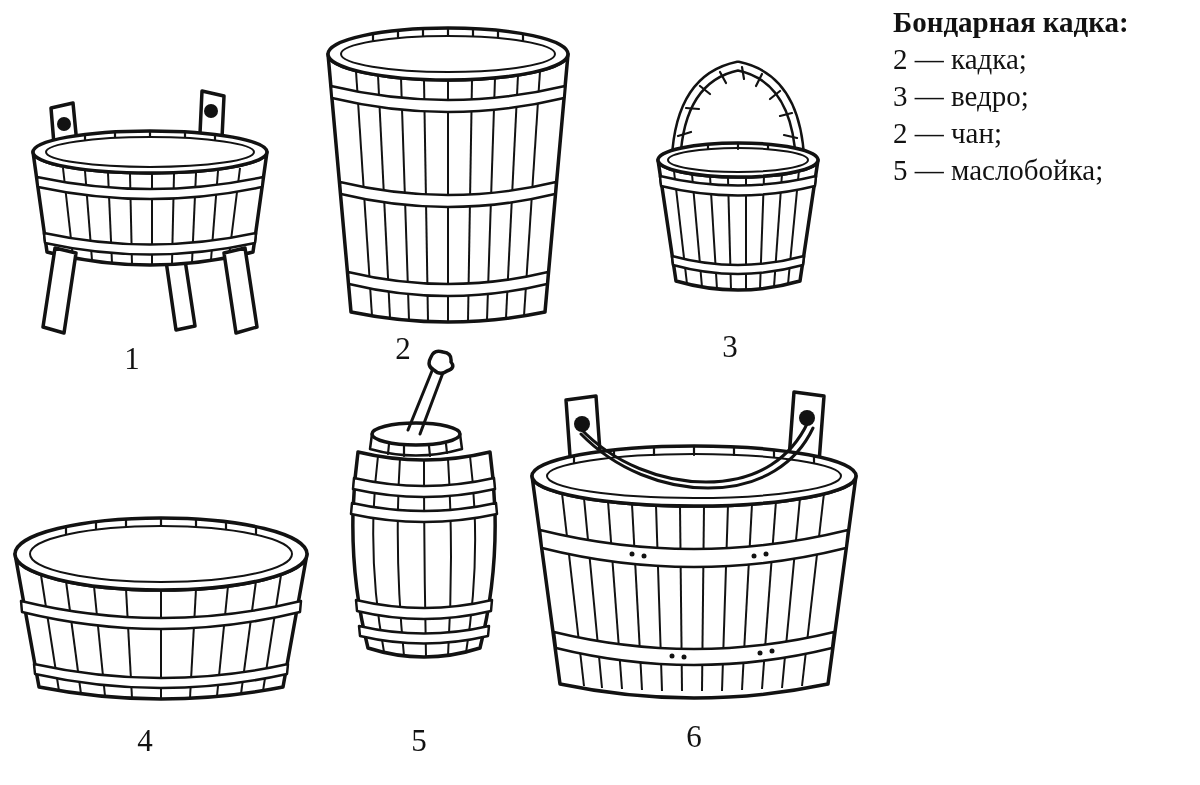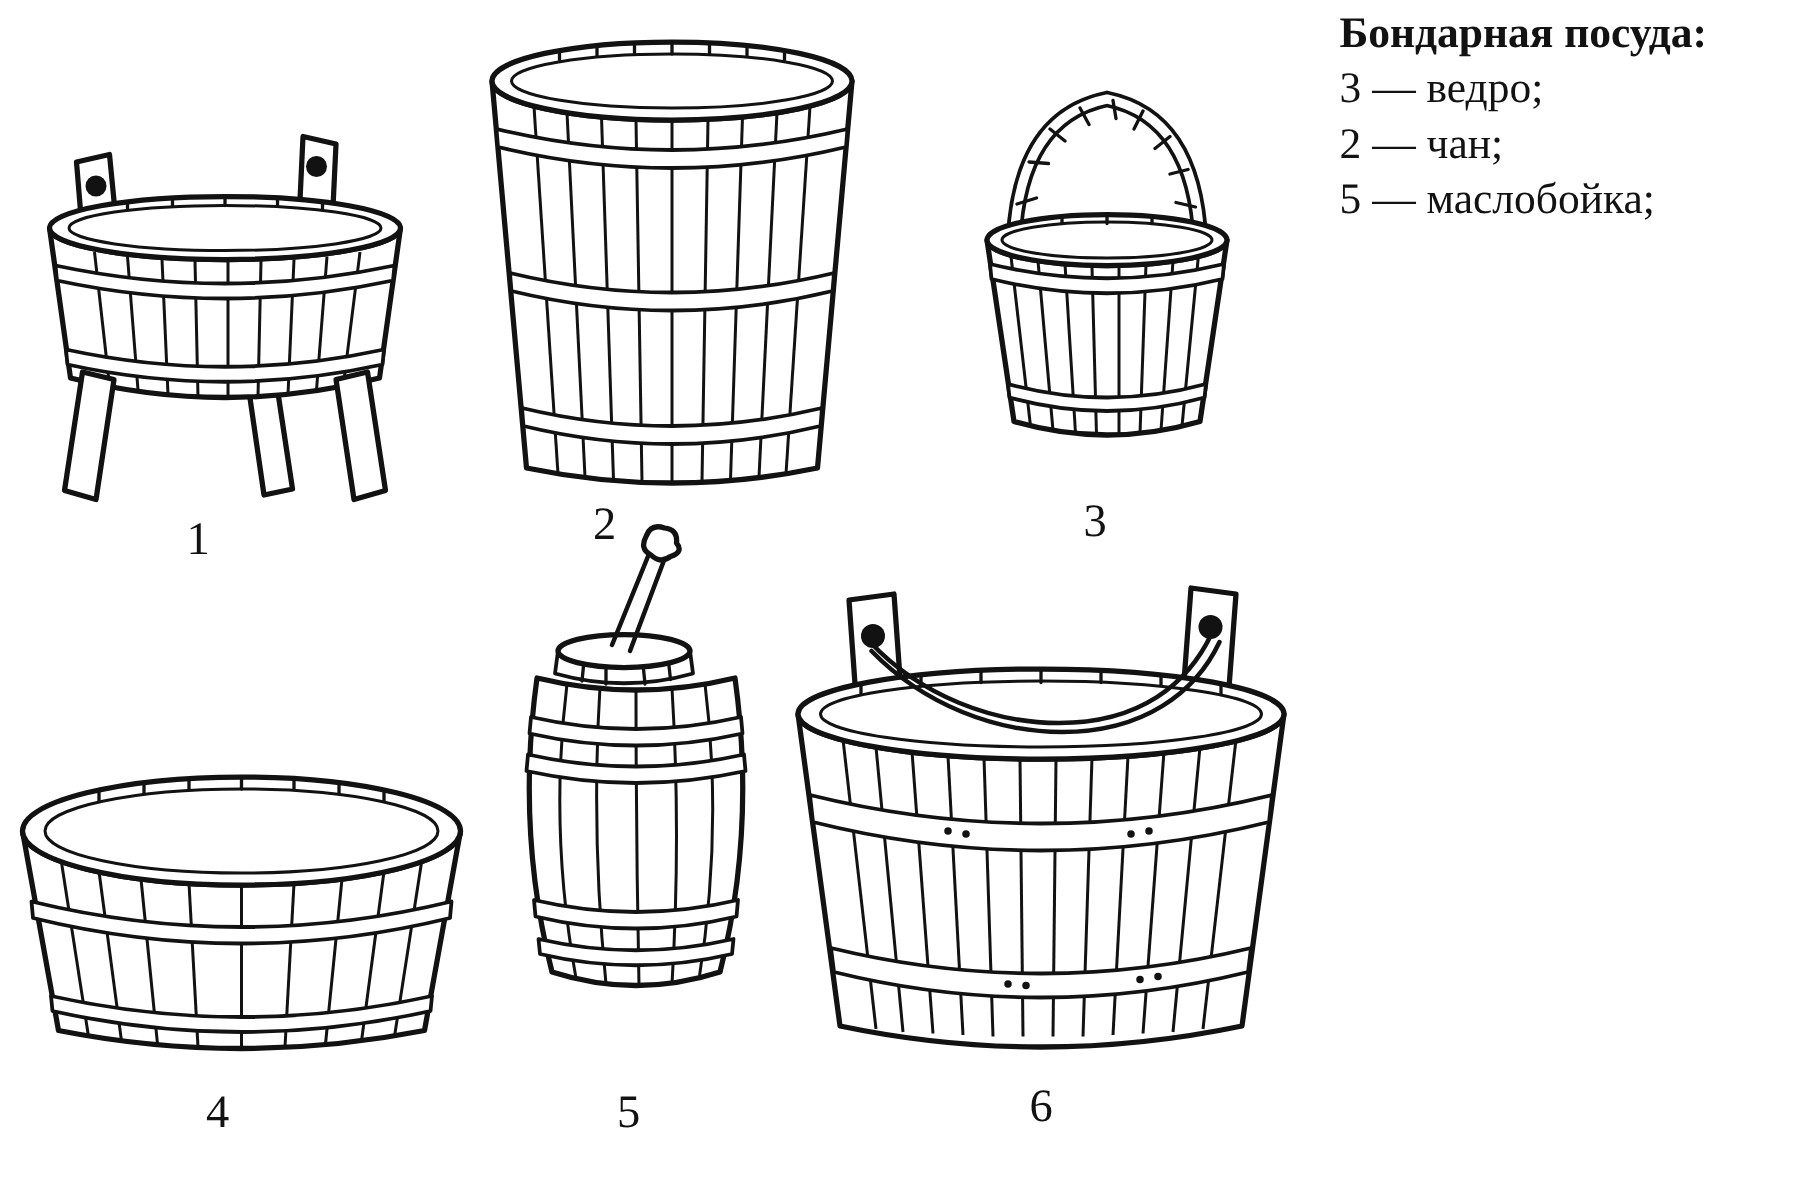--- a/index.html
+++ b/index.html
@@ -115,21 +115,22 @@
       </g>
       <g>
         <path class="bd" d="M 22 128 Q 100 147 178 128 L 177 138 Q 100 157 23 138 Z"></path>
         <path class="bd" d="M 34 208 Q 100 226 166 208 L 165 217 Q 100 235 35 217 Z"></path>
       </g>
     </svg>
     <figcaption class="cap" style="margin-top:14px;position:relative;left:-8px">3</figcaption>
   </figure>
 
   <div class="legend">
-    <div class="legend-title">Бондарная посуда:</div>
+    <div class="legend-title">Бондарная кадка:</div>
+    <div class="legend-item">2 — кадка;</div>
     <div class="legend-item">3 — ведро;</div>
     <div class="legend-item">2 — чан;</div>
     <div class="legend-item">5 — маслобойка;</div>
   </div>
 
   <figure class="fig" style="left:6px;top:504px">
     <svg width="310" height="212" viewBox="0 0 310 212">
       <path class="ol" d="M 9 50 A 146 36 0 0 0 301 50 L 277 183 Q 155 207 33 183 Z"></path>
       <g>
         <ellipse class="ol" cx="155" cy="50" rx="146" ry="36"></ellipse>

